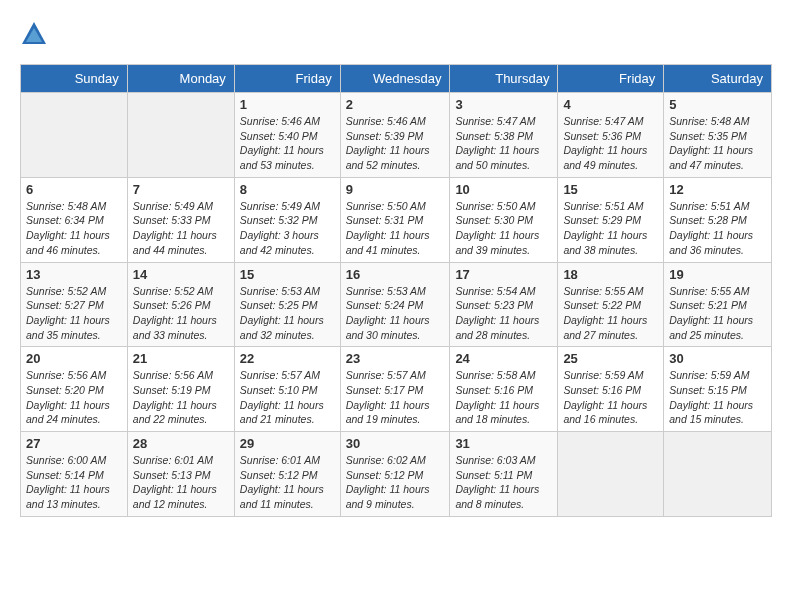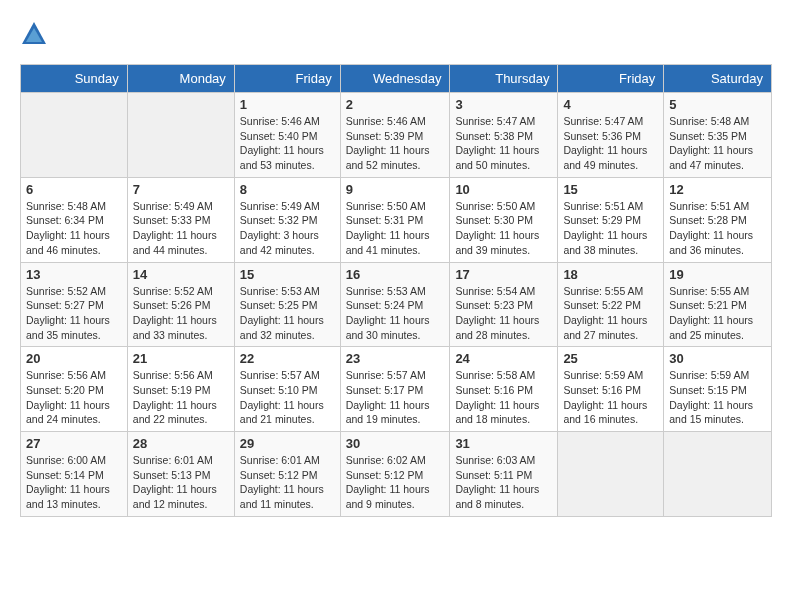--- a/index.html
+++ b/index.html
@@ -79,20 +79,21 @@
       background: #f9f9f9;
     }
     .day-number {
       font-weight: bold;
       font-size: 13px;
       display: block;
       margin-bottom: 2px;
     }
     .cell-content {
       line-height: 1.4;
+      font-style: italic;
     }
     .empty-cell {
       background: #f0f0f0 !important;
     }
   </style>
 </head>
 <body>
 
 <div class="header">
   <div class="logo">

